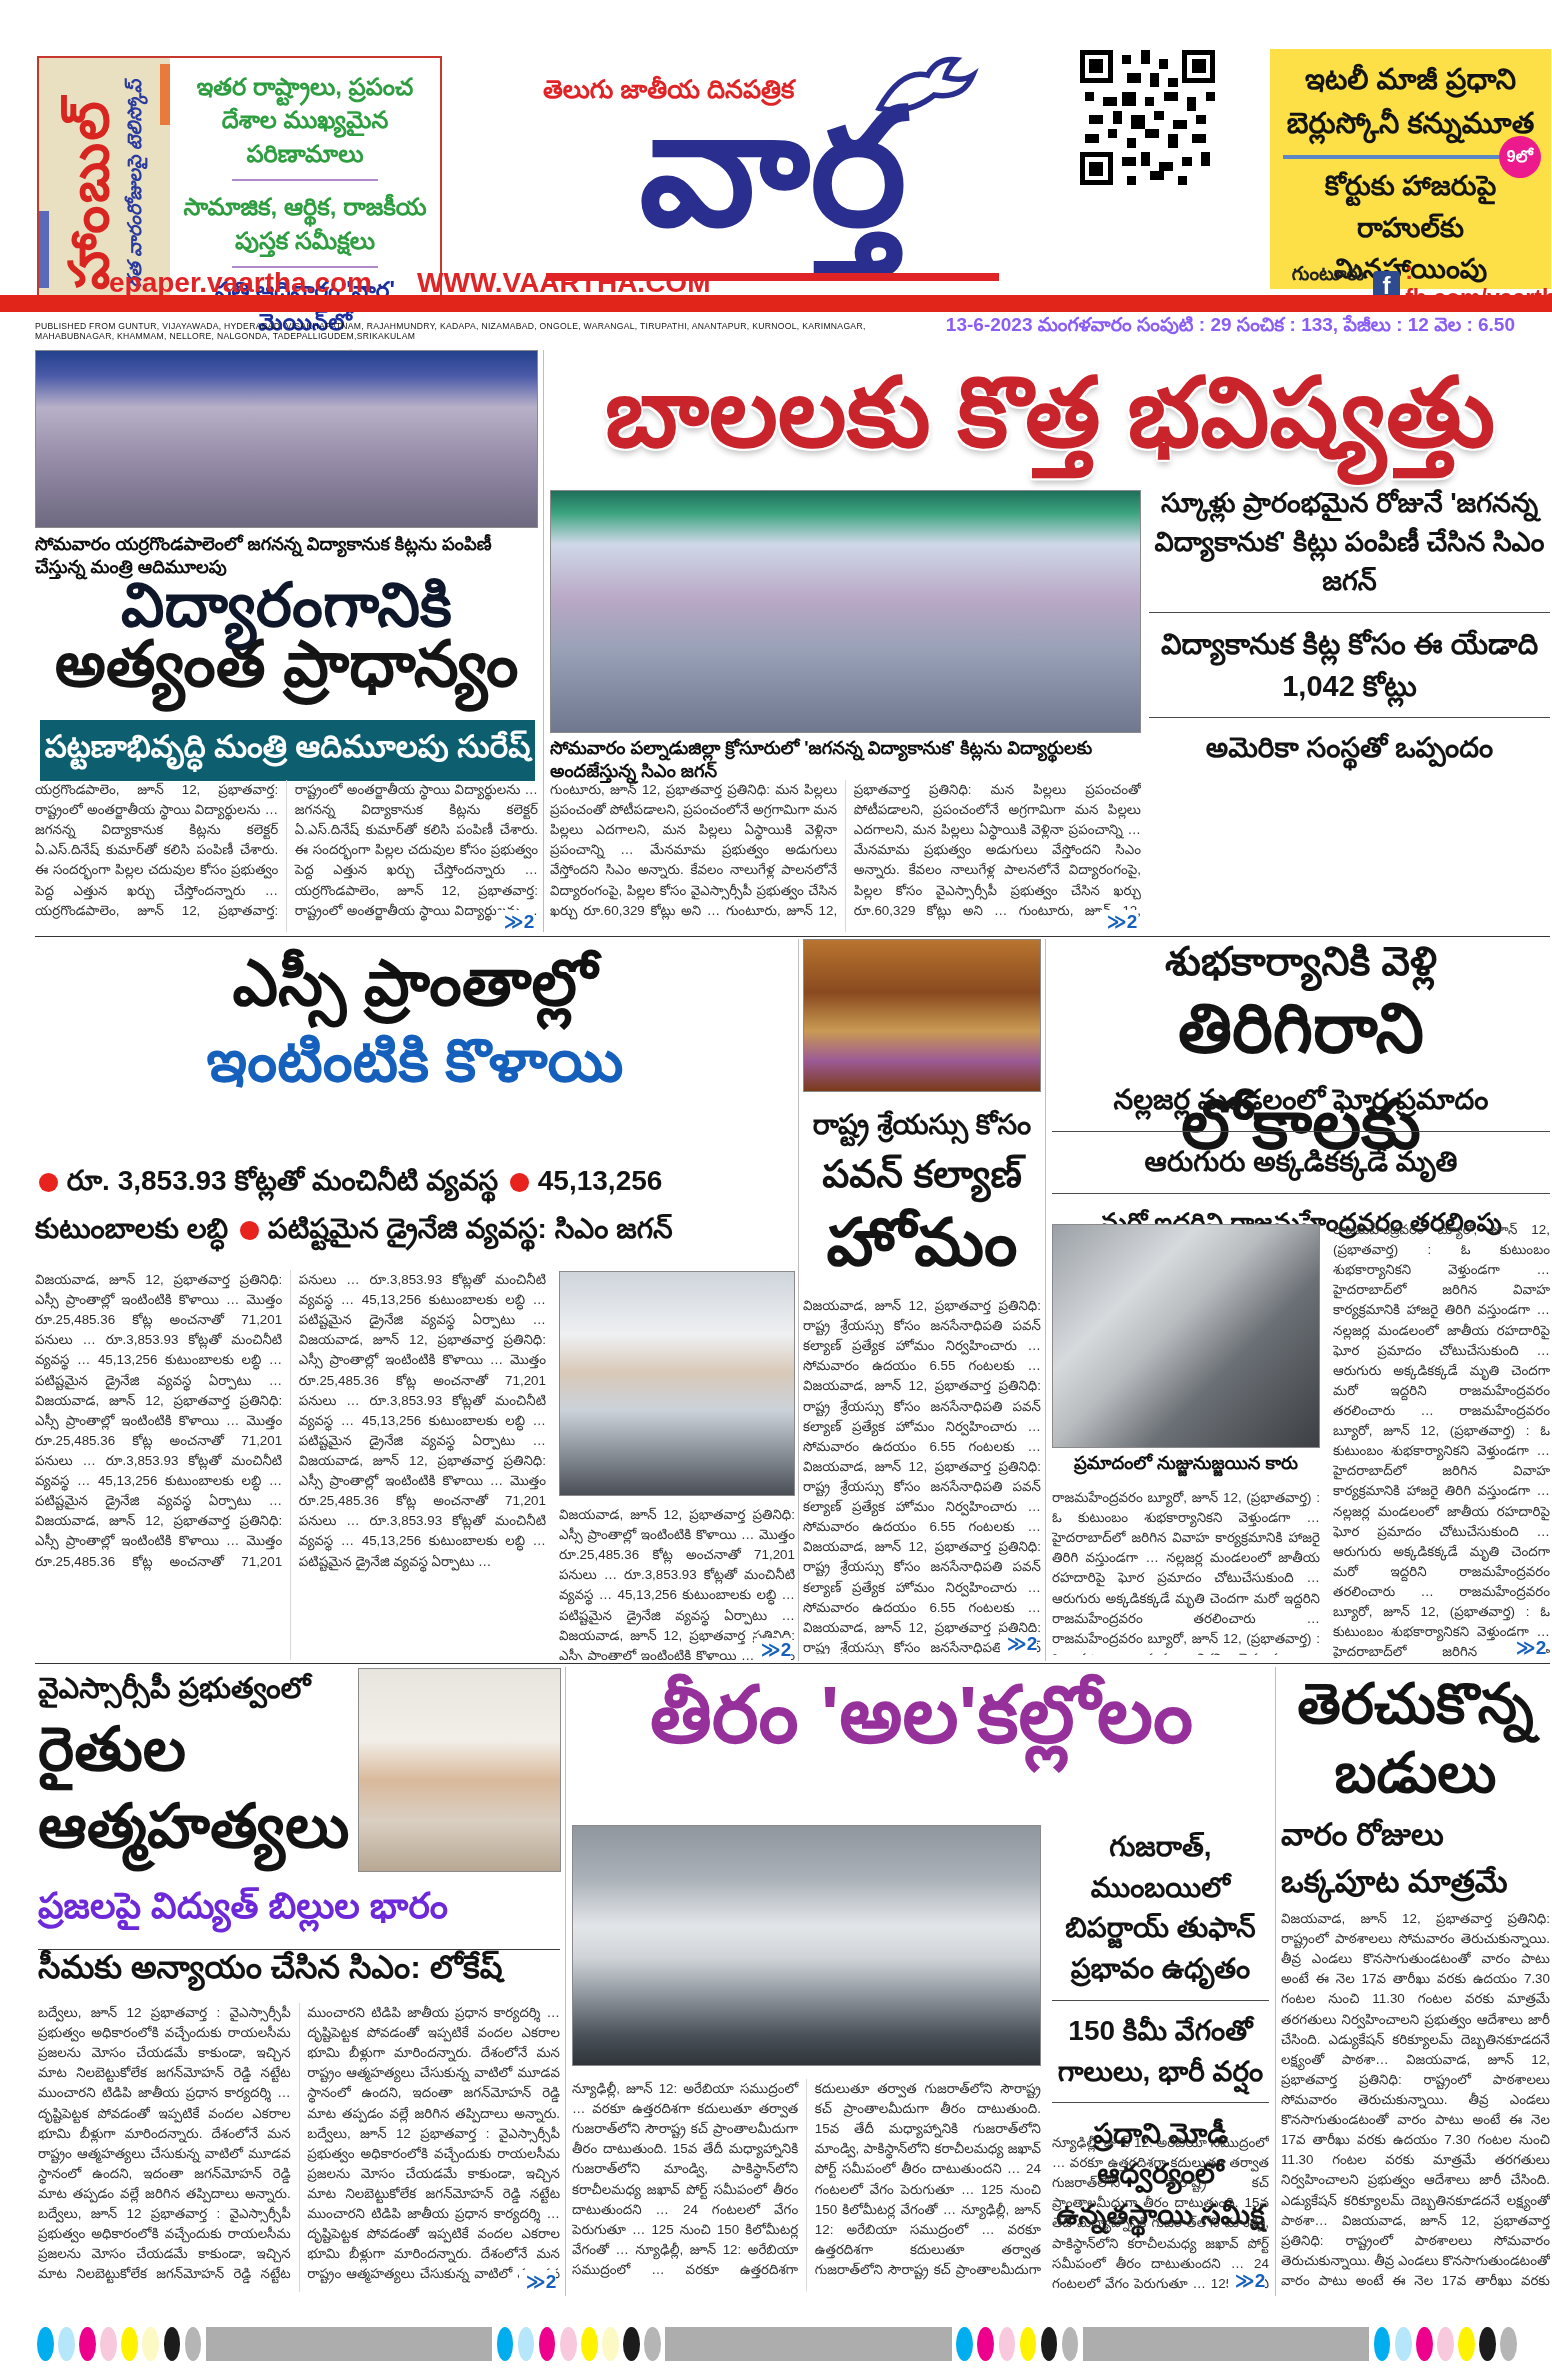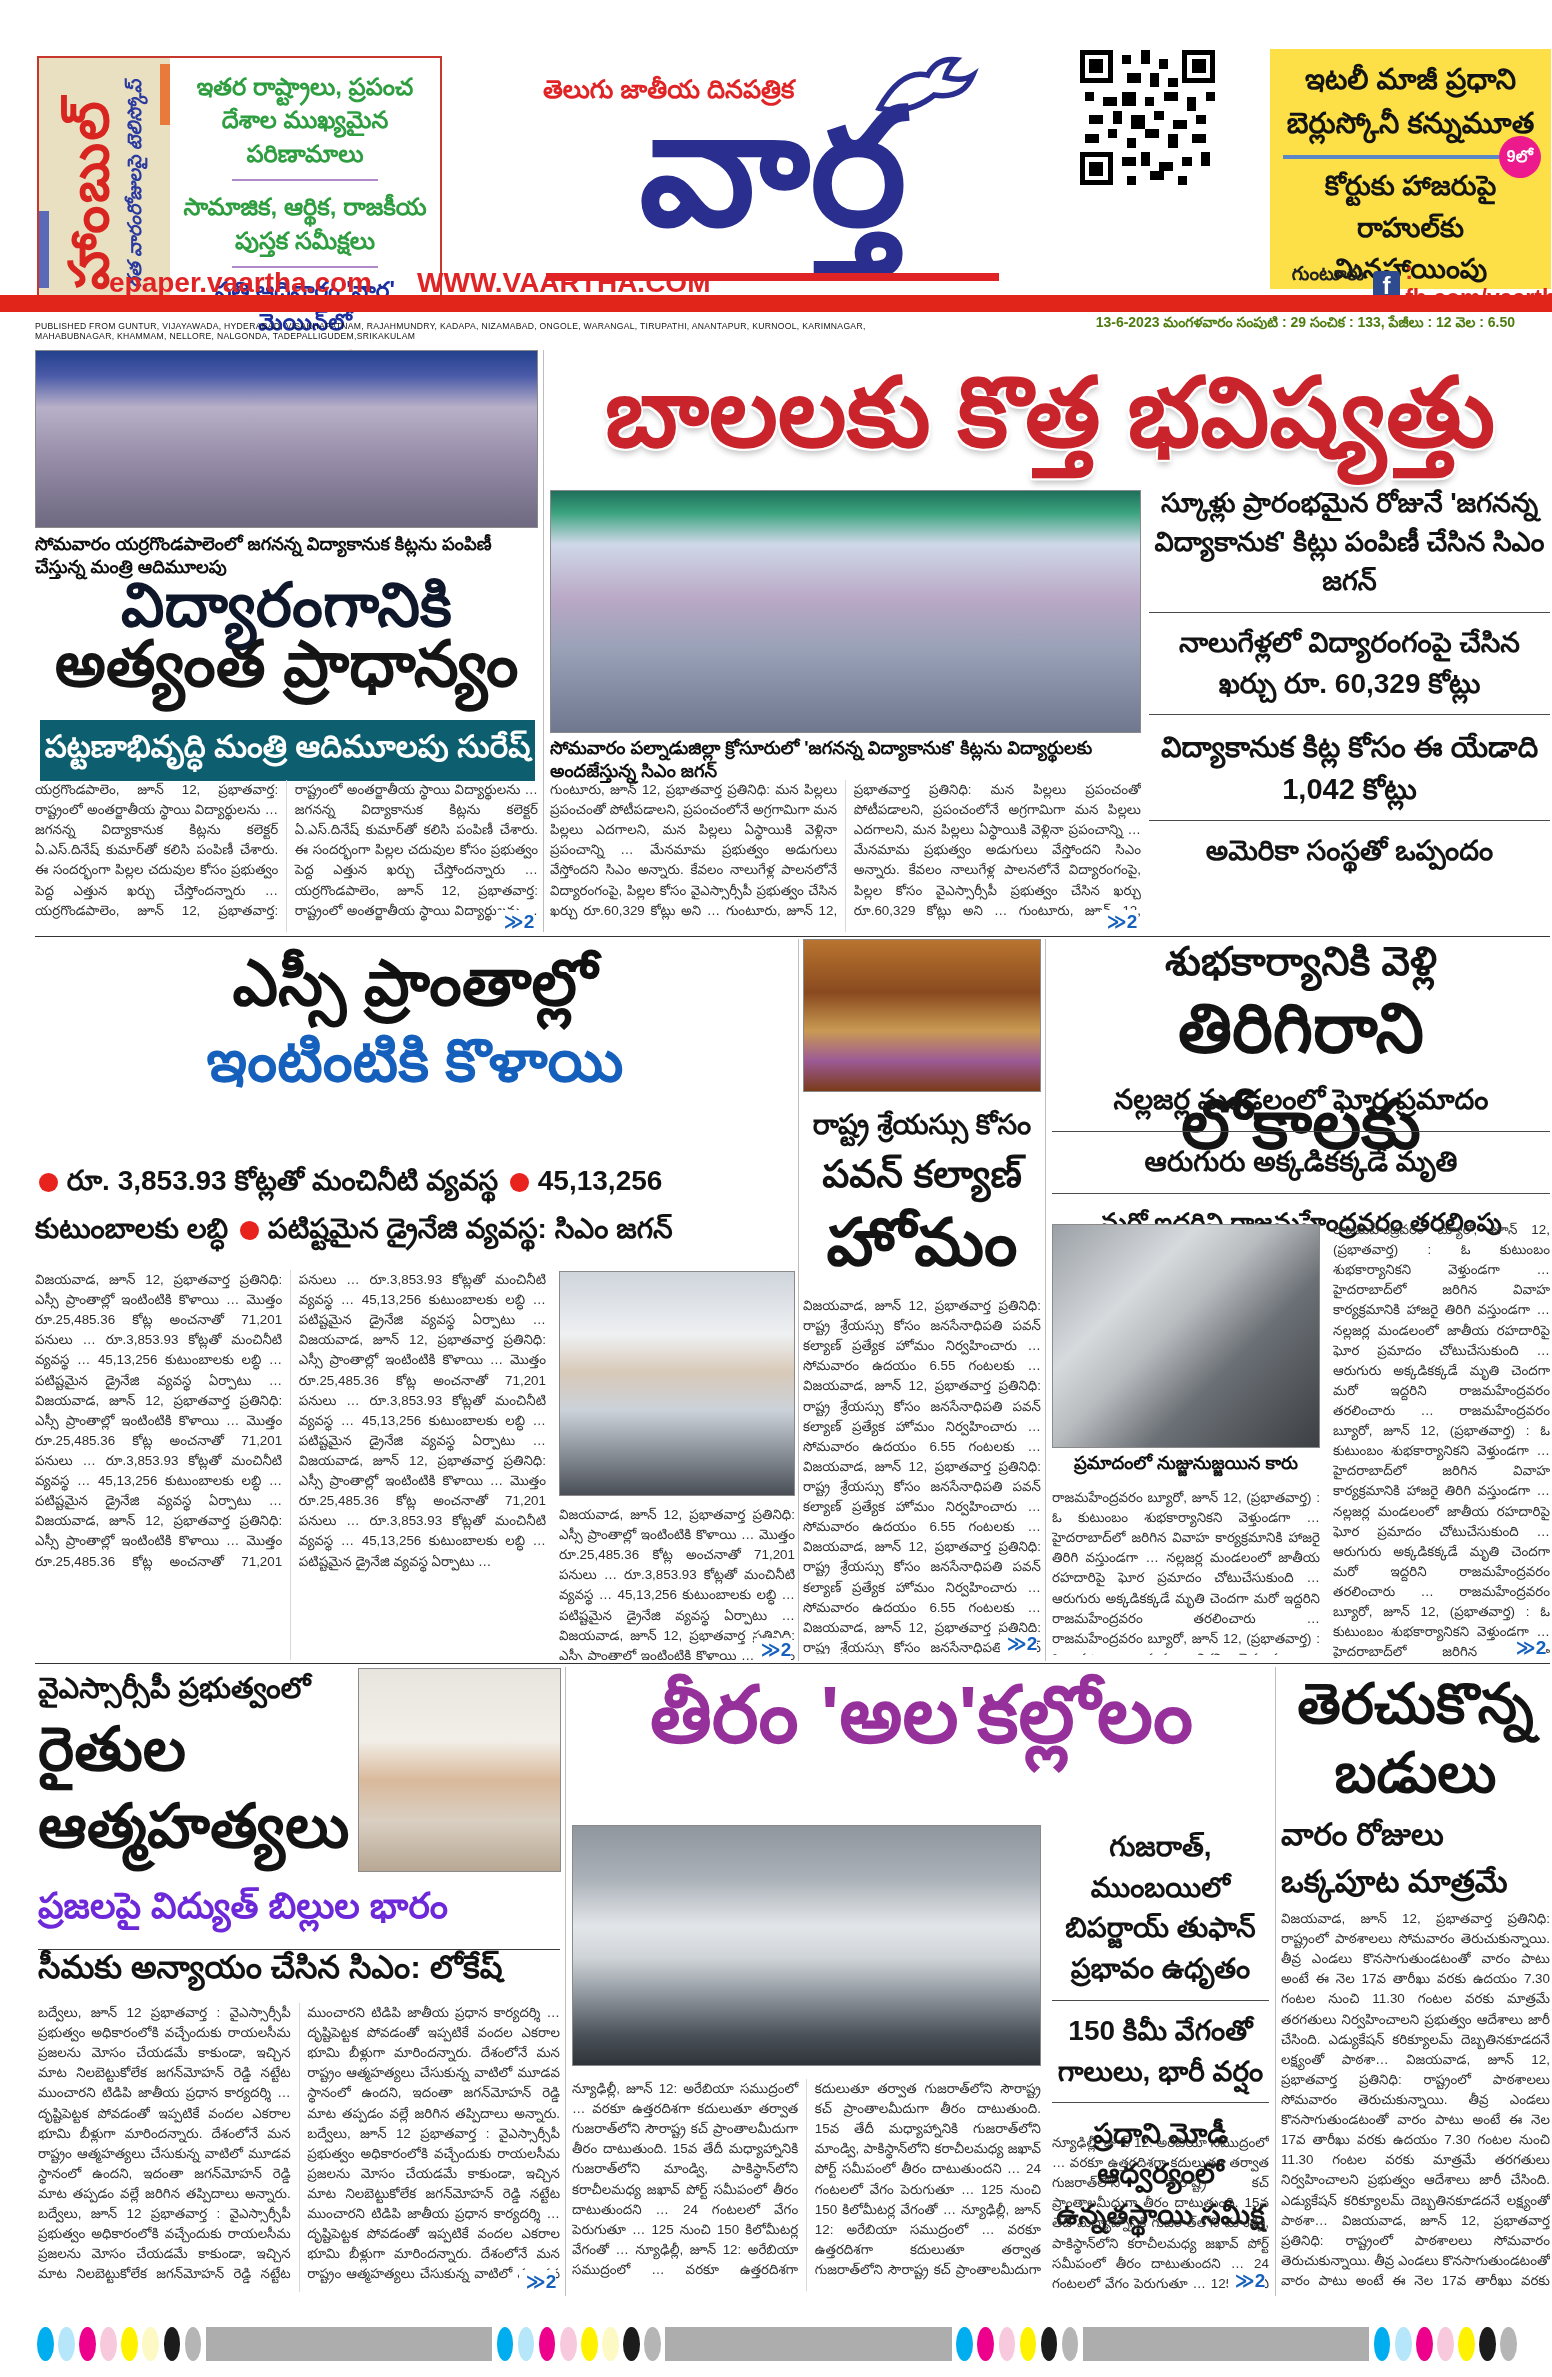--- a/index.html
+++ b/index.html
@@ -130,21 +130,21 @@
     </div>
 
     <div class="abs" style="left:109px;top:267px;display:flex;gap:45px;">
       <span class="b" style="font-size:28px;color:#e02325;">epaper.vaartha.com</span>
       <span class="b" style="font-size:28px;color:#e02325;">WWW.VAARTHA.COM</span>
     </div>
 
     <div class="abs" style="left:0;top:295px;width:1552px;height:16.6px;background:#e1251b;"></div>
 
     <div class="abs" style="left:35px;top:321px;width:868px;font-size:8.6px;color:#111;letter-spacing:0.3px;">PUBLISHED FROM GUNTUR, VIJAYAWADA, HYDERABAD, VISAKHAPATNAM, RAJAHMUNDRY, KADAPA, NIZAMABAD, ONGOLE, WARANGAL, TIRUPATHI, ANANTAPUR, KURNOOL, KARIMNAGAR, MAHABUBNAGAR, KHAMMAM, NELLORE, NALGONDA, TADEPALLIGUDEM,SRIKAKULAM</div>
-    <div class="abs b" style="right:37px;top:314px;font-size:14px;color:#4d7c0f;">13-6-2023 మంగళవారం సంపుటి : 29 సంచిక : 133, పేజీలు : 12 వెల : 6.50</div>
+    <div class="abs b" style="right:37px;top:314px;font-size:19px;color:#8b5cf6;">13-6-2023 మంగళవారం సంపుటి : 29 సంచిక : 133, పేజీలు : 12 వెల : 6.50</div>
   </div>
 
   <div class="abs photo" style="left:35px;top:350px;width:503px;height:178px;
               background:linear-gradient(180deg,#23418e 0%,#4a5aa8 14%,#b8b0c8 32%,#9a90ac 58%,#6e6880 100%);"></div>
   <div class="abs cap" style="left:35px;top:533px;width:503px;">సోమవారం యర్రగొండపాలెంలో జగనన్న విద్యాకానుక కిట్లను పంపిణీ చేస్తున్న మంత్రి ఆదిమూలపు</div>
   <div class="abs b c" style="left:35px;top:570px;width:503px;font-size:61px;color:#0f172a;">విద్యారంగానికి</div>
   <div class="abs b c" style="left:35px;top:627px;width:503px;font-size:64px;color:#151515;">అత్యంత ప్రాధాన్యం</div>
   <div class="abs b c" style="left:40px;top:720px;width:495px;background:#0d5f70;color:#fff;font-size:31px;padding:9px 0;">పట్టణాభివృద్ధి మంత్రి ఆదిమూలపు సురేష్</div>
   <div class="abs" style="left:35px;top:780px;width:503px;height:152px;">
     <div class="bt cols2" style="height:152px;">యర్రగొండపాలెం, జూన్ 12, ప్రభాతవార్త: రాష్ట్రంలో అంతర్జాతీయ స్థాయి విద్యార్థులను … జగనన్న విద్యాకానుక కిట్లను కలెక్టర్ ఏ.ఎస్.దినేష్ కుమార్‌తో కలిసి పంపిణీ చేశారు. ఈ సందర్భంగా పిల్లల చదువుల కోసం ప్రభుత్వం పెద్ద ఎత్తున ఖర్చు చేస్తోందన్నారు … యర్రగొండపాలెం, జూన్ 12, ప్రభాతవార్త: రాష్ట్రంలో అంతర్జాతీయ స్థాయి విద్యార్థులను … జగనన్న విద్యాకానుక కిట్లను కలెక్టర్ ఏ.ఎస్.దినేష్ కుమార్‌తో కలిసి పంపిణీ చేశారు. ఈ సందర్భంగా పిల్లల చదువుల కోసం ప్రభుత్వం పెద్ద ఎత్తున ఖర్చు చేస్తోందన్నారు … యర్రగొండపాలెం, జూన్ 12, ప్రభాతవార్త: రాష్ట్రంలో అంతర్జాతీయ స్థాయి విద్యార్థులను … జగనన్న విద్యాకానుక కిట్లను కలెక్టర్ ఏ.ఎస్.దినేష్ కుమార్‌తో కలిసి పంపిణీ చేశారు. ఈ సందర్భంగా పిల్లల చదువుల కోసం ప్రభుత్వం పెద్ద ఎత్తున ఖర్చు చేస్తోందన్నారు …</div>
@@ -156,21 +156,20 @@
   <div class="abs photo" style="left:550px;top:490px;width:591px;height:243px;
               background:linear-gradient(180deg,#1f6f5a 0%,#3aa37e 9%,#cfd8e8 22%,#b9a8c6 45%,#9aa2b8 65%,#707890 100%);"></div>
   <div class="abs cap" style="left:550px;top:737px;width:591px;">సోమవారం పల్నాడుజిల్లా క్రోసూరులో 'జగనన్న విద్యాకానుక' కిట్లను విద్యార్థులకు అందజేస్తున్న సిఎం జగన్</div>
   <div class="abs" style="left:550px;top:780px;width:591px;height:152px;">
     <div class="bt cols2" style="height:152px;">గుంటూరు, జూన్ 12, ప్రభాతవార్త ప్రతినిధి: మన పిల్లలు ప్రపంచంతో పోటీపడాలని, ప్రపంచంలోనే అగ్రగామిగా మన పిల్లలు ఎదగాలని, మన పిల్లలు ఏస్థాయికి వెళ్లినా ప్రపంచాన్ని … మేనమామ ప్రభుత్వం అడుగులు వేస్తోందని సిఎం అన్నారు. కేవలం నాలుగేళ్ల పాలనలోనే విద్యారంగంపై, పిల్లల కోసం వైఎస్సార్సీపీ ప్రభుత్వం చేసిన ఖర్చు రూ.60,329 కోట్లు అని … గుంటూరు, జూన్ 12, ప్రభాతవార్త ప్రతినిధి: మన పిల్లలు ప్రపంచంతో పోటీపడాలని, ప్రపంచంలోనే అగ్రగామిగా మన పిల్లలు ఎదగాలని, మన పిల్లలు ఏస్థాయికి వెళ్లినా ప్రపంచాన్ని … మేనమామ ప్రభుత్వం అడుగులు వేస్తోందని సిఎం అన్నారు. కేవలం నాలుగేళ్ల పాలనలోనే విద్యారంగంపై, పిల్లల కోసం వైఎస్సార్సీపీ ప్రభుత్వం చేసిన ఖర్చు రూ.60,329 కోట్లు అని … గుంటూరు, జూన్ 12, ప్రభాతవార్త ప్రతినిధి: మన పిల్లలు ప్రపంచంతో పోటీపడాలని, ప్రపంచంలోనే అగ్రగామిగా మన పిల్లలు ఎదగాలని, మన పిల్లలు ఏస్థాయికి వెళ్లినా ప్రపంచాన్ని … మేనమామ ప్రభుత్వం అడుగులు వేస్తోందని సిఎం అన్నారు. కేవలం నాలుగేళ్ల పాలనలోనే విద్యారంగంపై, పిల్లల కోసం వైఎస్సార్సీపీ ప్రభుత్వం చేసిన ఖర్చు రూ.60,329 కోట్లు అని …</div>
     <span class="more">≫2</span>
   </div>
 
   <div class="abs" style="left:1149px;top:474px;width:401px;">
     <div class="subitem" style="font-size:27px;">స్కూళ్లు ప్రారంభమైన రోజునే 'జగనన్న విద్యాకానుక' కిట్లు పంపిణీ చేసిన సిఎం జగన్</div>
-    <div class="subitem" style="font-size:28px;">నాలుగేళ్లలో విద్యారంగంపై చేసిన ఖర్చు రూ. 60,329 కోట్లు</div>
     <div class="subitem" style="font-size:29px;">విద్యాకానుక కిట్ల కోసం ఈ యేడాది 1,042 కోట్లు</div>
     <div class="subitem" style="font-size:28px;border-bottom:none;">అమెరికా సంస్థతో ఒప్పందం</div>
   </div>
 
   <div class="abs rule-v" style="left:543px;top:350px;height:582px;"></div>
   <div class="abs rule-h" style="left:35px;top:936px;width:1515px;"></div>
 
   <div class="abs b c" style="left:35px;top:946px;width:760px;font-size:64px;color:#111;">ఎస్సీ ప్రాంతాల్లో</div>
   <div class="abs b c" style="left:35px;top:1027px;width:760px;font-size:59px;color:#1560bd;">ఇంటింటికి కొళాయి</div>
   <div class="abs b" style="left:35px;top:1157px;width:760px;font-size:28px;color:#141414;line-height:1.7;">

